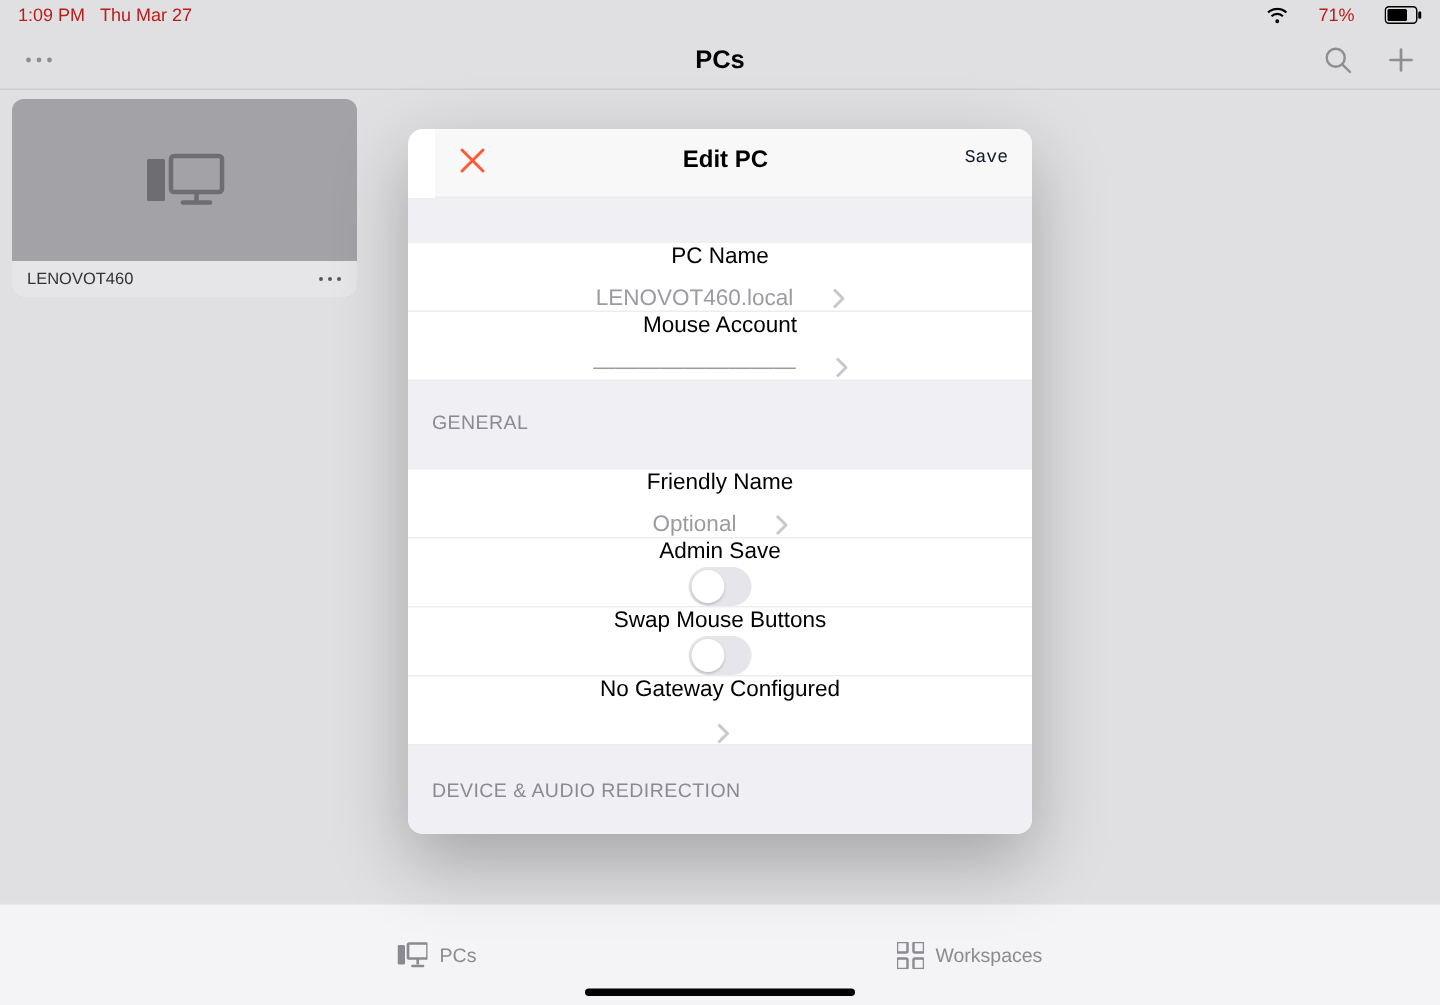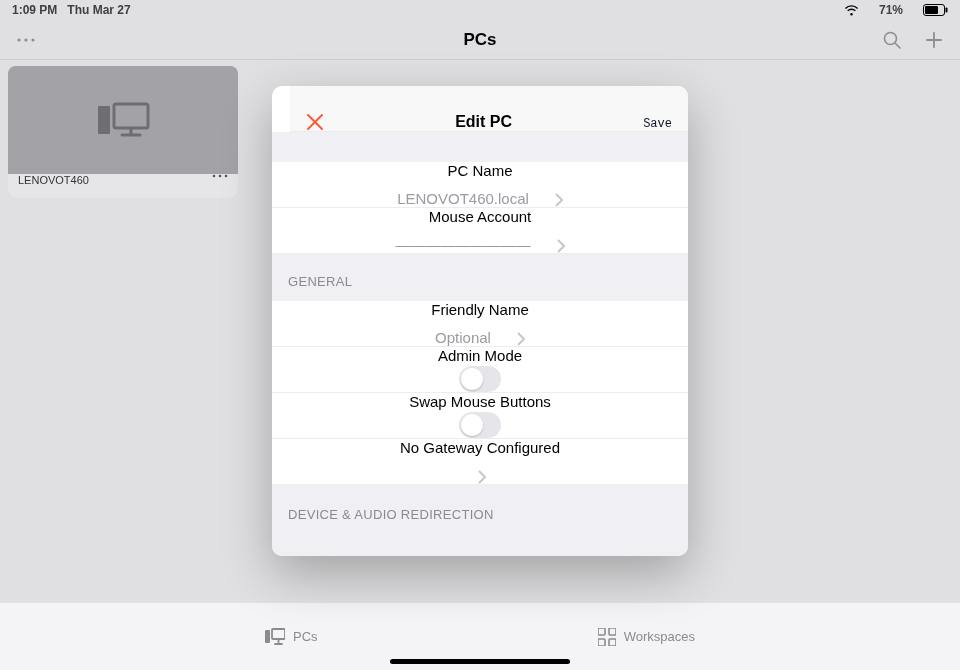--- a/index.html
+++ b/index.html
@@ -2,21 +2,21 @@
 <html><head>
 <meta charset="utf-8">
 <style>
   * { box-sizing: border-box; margin: 0; padding: 0; font-family: -apple-system, "Helvetica Neue", Arial, sans-serif; }
   html, body { width: 960px; height: 670px; overflow: hidden; background: #e0e0e2; }
 
   
   .status-bar {
     position: absolute; top: 0; left: 0; right: 0; height: 20px;
     display: flex; align-items: center; justify-content: space-between;
-    padding: 0 12px; font-size: 12px; font-weight: 700; color: #404040;
+    padding: 0 12px; font-size: 12px; font-weight: 400; color: #b91c1c;
   }
   .status-left { display: flex; gap: 10px; }
   .status-right { display: flex; align-items: center; gap: 20px; }
   .wifi-icon, .battery-icon { display: inline-flex; align-items: center; }
 
   
   .nav-bar {
     position: absolute; top: 20px; left: 0; right: 0; height: 40px;
     display: flex; align-items: center; justify-content: space-between;
     padding: 0 16px;
@@ -31,21 +31,21 @@
   .content {
     position: absolute; top: 60px; left: 0; right: 0; bottom: 68px;
   }
   .pc-card {
     position: absolute; top: 6px; left: 8px; width: 230px; height: 132px;
     background: #c4c4c8; border-radius: 8px; overflow: hidden;
     display: flex; flex-direction: column;
   }
   .pc-card-preview { flex: 1; background: #a3a3a7; display: flex; align-items: center; justify-content: center; }
   .pc-card-footer {
-    height: 24px; background: #e6e6e9; display: flex; align-items: flex-start; justify-content: space-between;
+    height: 24px; background: #e6e6e9; display: flex; align-items: center; justify-content: space-between;
     padding: 0 10px; font-size: 11px; color: #333;
   }
 
   
   .tab-bar {
     position: absolute; left: 0; right: 0; bottom: 0; height: 68px;
     background: rgba(245,245,247,0.92); border-top: 1px solid rgba(0,0,0,0.07);
     display: flex; align-items: center; justify-content: center; gap: 280px;
   }
   .tab-item { display: flex; align-items: center; gap: 8px; font-size: 13px; color: #8a8a90; }
@@ -56,45 +56,45 @@
 
   
   .modal {
     position: absolute; top: 86px; left: 50%; transform: translateX(-50%);
     width: 416px; height: 470px;
     background: #fff; border-radius: 10px;
     box-shadow: 0 18px 50px rgba(0,0,0,0.28);
     overflow: hidden; display: flex; flex-direction: column;
   }
   .modal-header {
-    height: 46px; display: flex; align-items: flex-end; justify-content: space-between;
-    padding: 0 16px; border-bottom: 1px solid rgba(0,0,0,0.05);
+    height: 46px; display: flex; align-items: flex-start; justify-content: space-between;
+    padding: 12px 16px; border-bottom: 1px solid rgba(0,0,0,0.05);
     background: #f8f8f9;
     margin-left: 18px;
   }
   .modal-header .close { color: #ff5a36; }
   .modal-header .title { font-size: 16px; font-weight: 600; color: #000; }
   .modal-header .save { font-size: 12px; color: #0f172a; font-family: Liberation Mono, monospace; }
 
   .modal-body { flex: 1; overflow: hidden; background: #efeff4; }
 
   .section-gap { height: 30px; }
   .section-header {
-    padding: 20px 16px 12px; font-size: 13px; color: #8a8a90;
+    padding: 20px 16px 24px; font-size: 13px; color: #8a8a90;
     text-transform: uppercase; letter-spacing: .3px;
   }
 
   .row {
     background: #fff; height: 46px; display: flex; align-items: center; justify-content: space-between;
     padding: 0 16px; font-size: 15px; color: #000;
     border-bottom: 1px solid rgba(0,0,0,0.07);
     flex-direction: column;
   }
   .row:first-of-type { border-top: 1px solid rgba(0,0,0,0.07); }
-  .row .value { color: #9b9ba2; display: flex; align-items: flex-end; gap: 22px; }
+  .row .value { color: #9b9ba2; display: flex; align-items: center; gap: 22px; }
   .chevron { color: #c7c7cc; margin-left: 4px; }
 
   .toggle {
     width: 42px; height: 26px; border-radius: 13px; background: #e5e5ea; position: relative;
   }
   .toggle .knob {
     width: 22px; height: 22px; background: #fff; border-radius: 50%;
     position: absolute; top: 2px; left: 2px; box-shadow: 0 1px 2px rgba(0,0,0,0.2);
   }
 
@@ -244,21 +244,21 @@
       <span class="value">
         <span>Optional</span>
         <span class="chevron">
             <svg width="8" height="14" viewBox="0 0 8 14">
               <polyline points="1,1 7,7 1,13" fill="none" stroke="#c7c7cc" stroke-width="2"></polyline>
             </svg>
           </span>
       </span>
     </div>
     <div class="row">
-      <span>Admin Mode</span>
+      <span>Admin Save</span>
       <div class="toggle">
           <div class="knob"></div>
         </div>
     </div>
     <div class="row">
       <span>Swap Mouse Buttons</span>
       <div class="toggle">
           <div class="knob"></div>
         </div>
     </div>

